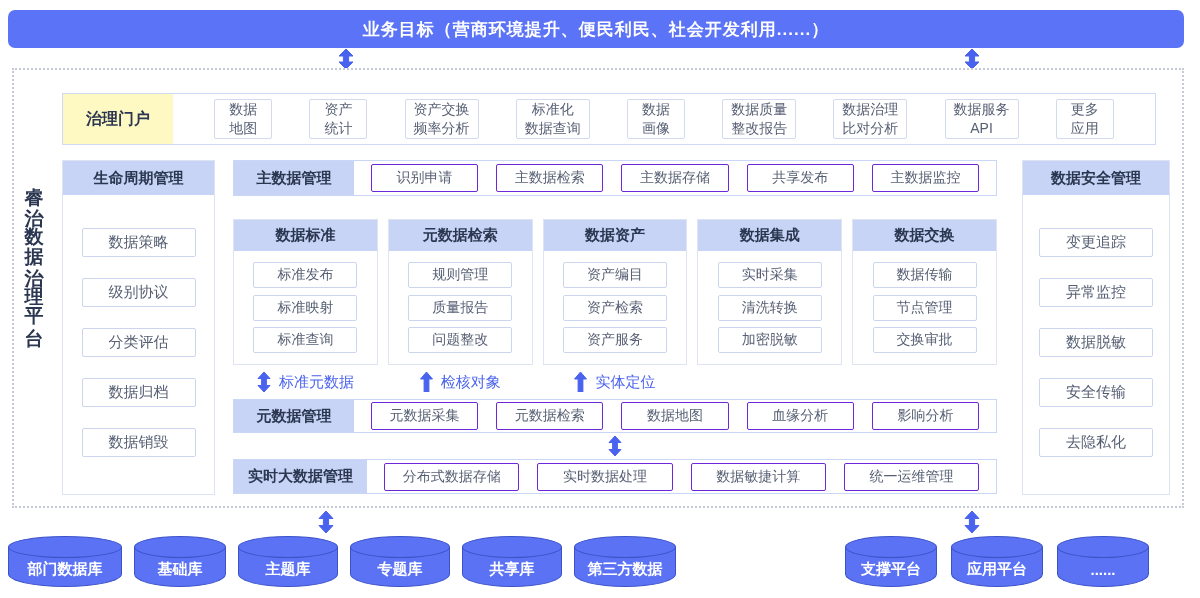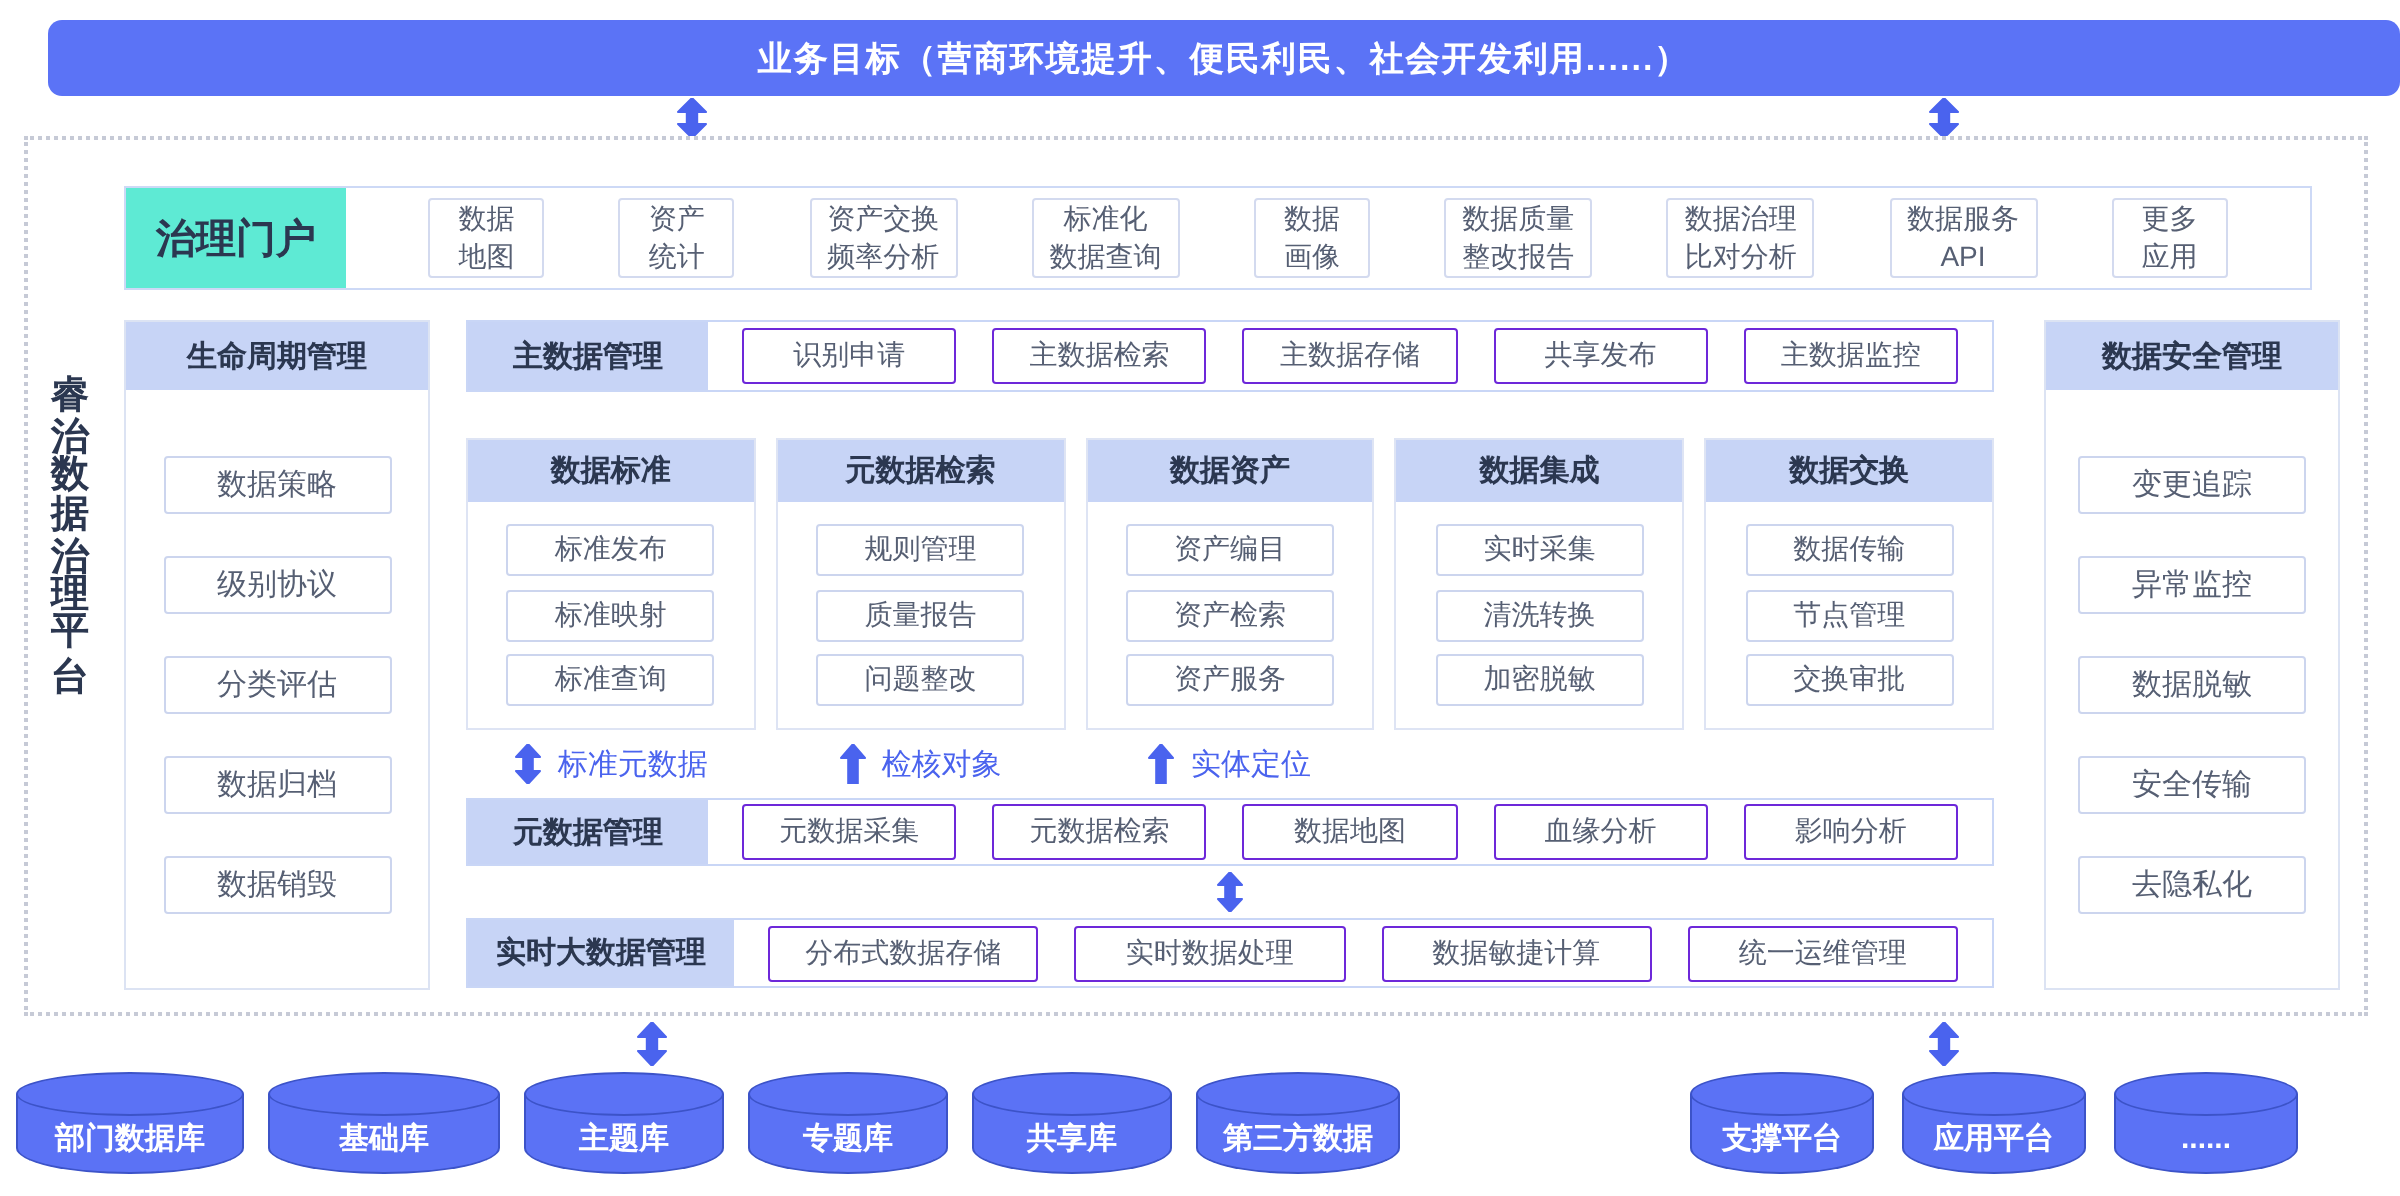--- a/index.html
+++ b/index.html
@@ -4,21 +4,21 @@
 <style>
   html,body{margin:0;padding:0;}
   body{
     width:1200px;height:598px;position:relative;overflow:hidden;
     background:#ffffff;
     font-family:"Liberation Sans","DejaVu Sans",sans-serif;
     color:#565f73;
   }
   
   .banner{
-    position:absolute;left:24px;top:10px;width:1176px;height:38px;
+    position:absolute;left:8px;top:10px;width:1176px;height:38px;
     background:#5b73f6;border-radius:7px;
     display:flex;align-items:center;justify-content:center;
     color:#ffffff;font-size:17px;font-weight:bold;letter-spacing:1px;
   }
   
   .frame{
     position:absolute;left:12px;top:68px;width:1172px;height:440px;
     border:2px dotted #c6cad6;box-sizing:border-box;background:#ffffff;
   }
   
@@ -27,23 +27,23 @@
     writing-mode:vertical-rl;text-orientation:upright;
     font-size:19px;font-weight:bold;letter-spacing:20px;color:#2b3750;
   }
   
   .portal-row{
     position:absolute;left:62px;top:93px;width:1094px;height:52px;
     border:1px solid #cdd9f6;background:#ffffff;box-sizing:border-box;
     display:flex;
   }
   .portal-label{
-    width:110px;background:#5eead4;
-    display:flex;align-items:center;justify-content:center;
-    font-weight:bold;font-size:20px;color:#2b3750;
+    width:110px;background:#fef9c3;
+    display:flex;align-items:center;justify-content:center;
+    font-weight:bold;font-size:16px;color:#2b3750;
   }
   .portal-items{flex:1;display:flex;justify-content:space-evenly;align-items:center;padding:0 4px;}
   .portal-item{
     min-width:58px;height:40px;padding:0 8px;box-sizing:border-box;
     border:1px solid #d3daef;background:#fff;border-radius:2px;
     display:flex;align-items:center;justify-content:center;text-align:center;
     font-size:14px;line-height:1.35;color:#565f73;white-space:pre-line;
   }
   
   .side-col{
@@ -299,21 +299,21 @@
     <path d="M8 0 L15 7.5 H10.6 V14.5 H15 L8 22 L1 14.5 H5.4 V7.5 H1 Z" fill="#4a63ee" stroke="#4a63ee" stroke-linejoin="round"></path>
   </svg>
 <svg class="arrow-abs a-bot2" width="16" height="22" viewBox="0 0 16 22">
     <path d="M8 0 L15 7.5 H10.6 V14.5 H15 L8 22 L1 14.5 H5.4 V7.5 H1 Z" fill="#4a63ee" stroke="#4a63ee" stroke-linejoin="round"></path>
   </svg>
 
 <div class="cyl-row sources">
   <div class="cyl" style="width:114px">
       <span>部门数据库</span>
     </div>
-  <div class="cyl" style="width:116px">
+  <div class="cyl" style="width:92px">
       <span>基础库</span>
     </div>
   <div class="cyl" style="width:100px">
       <span>主题库</span>
     </div>
   <div class="cyl" style="width:100px">
       <span>专题库</span>
     </div>
   <div class="cyl" style="width:100px">
       <span>共享库</span>

